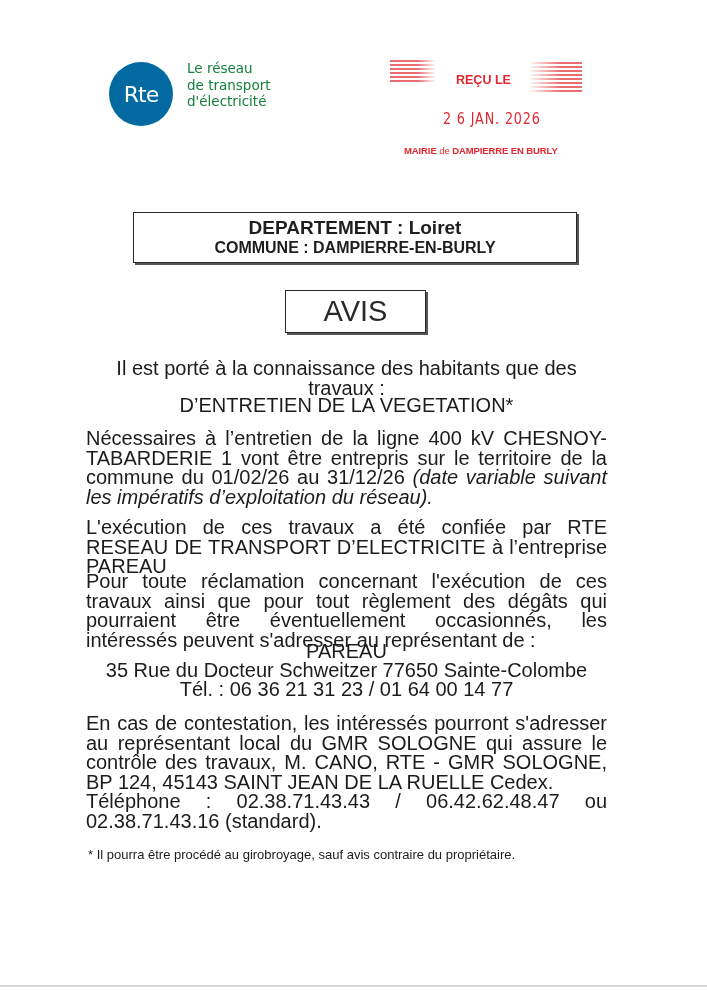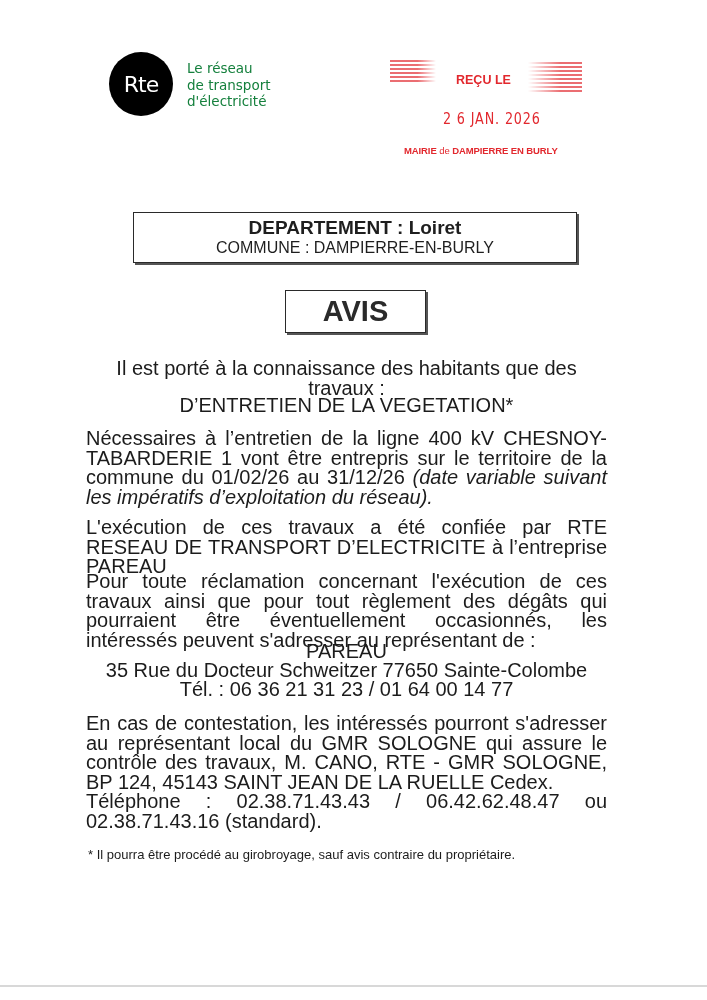--- a/index.html
+++ b/index.html
@@ -1,22 +1,22 @@
 <!DOCTYPE html>
 <html><head>
 <meta charset="utf-8">
 <style>
   html, body { margin: 0; padding: 0; background: #ffffff; }
   body { width: 707px; height: 1000px; position: relative; overflow: hidden;
          font-family: "Liberation Sans", sans-serif; color: #1e1e1e; }
   .abs { position: absolute; }
 
   
-  .logo-circle { left: 109px; top: 52px; width: 64px; height: 64px; border-radius: 50%;
-                 background: #000000; display: flex; align-items: center; justify-content: center; }
+  .logo-circle { left: 109px; top: 62px; width: 64px; height: 64px; border-radius: 50%;
+                 background: #0369a1; display: flex; align-items: center; justify-content: center; }
   .logo-mark { color: #ffffff; font-family: "DejaVu Sans", sans-serif; font-size: 22px;
                letter-spacing: -1px; font-weight: normal; }
   .logo-text { left: 187px; top: 60px; font-family: "DejaVu Sans", sans-serif; font-size: 13.5px;
                line-height: 16.5px; color: #15803d; }
   .logo-text div { white-space: nowrap; }
 
   
   .stamp { left: 388px; top: 56px; width: 196px; height: 106px; color: #e2282e; text-align: right; }
   .stamp-block { position: absolute; background-image:
       repeating-linear-gradient(180deg, rgba(226,40,46,0.9) 0 2px, transparent 2px 4px);
@@ -29,24 +29,24 @@
   .stamp-date { position: absolute; left: 55px; top: 54px; font-size: 15px; letter-spacing: 1px;
                 font-family: "DejaVu Sans", sans-serif; transform: scaleX(0.85); transform-origin: left; }
   .stamp-mairie { position: absolute; left: 16px; top: 89px; font-size: 9.5px; font-weight: bold;
                   white-space: nowrap; letter-spacing: -0.1px; }
   .stamp-mairie .small { font-weight: normal; }
 
   
   .dept-box { left: 133px; top: 212px; width: 442px; height: 49px; border: 1.5px solid #2a2a2a;
               box-shadow: 2px 2px 0 #555; text-align: center; }
   .dept-line1 { font-size: 19px; font-weight: bold; margin-top: 4px; line-height: 21px; }
-  .dept-line2 { font-size: 16px; font-weight: normal; line-height: 20px; }
+  .dept-line2 { font-size: 16px; font-weight: bold; line-height: 20px; }
   .avis-box { left: 285px; top: 290px; width: 139px; height: 41px; border: 1.5px solid #2a2a2a;
               box-shadow: 2px 2px 0 #555; text-align: center; }
-  .avis-title { font-size: 29px; font-weight: bold; line-height: 41px; color: #2a2a2a; }
+  .avis-title { font-size: 29px; font-weight: normal; line-height: 41px; color: #2a2a2a; }
 
   
   .body { left: 86px; width: 521px; font-size: 20px; line-height: 19.5px; color: #1c1c1c; }
   .center { text-align: center; }
   .justify { text-align: justify; text-align-last: left; }
   .bold { font-weight: normal; }
   .ital { font-style: italic; }
   .footnote { left: 88px; top: 847px; font-size: 13px; color: #1c1c1c; white-space: nowrap; }
   .bottom-edge { left: 0; top: 985px; width: 707px; height: 2px; background: #d8d8d8; }
 </style>

